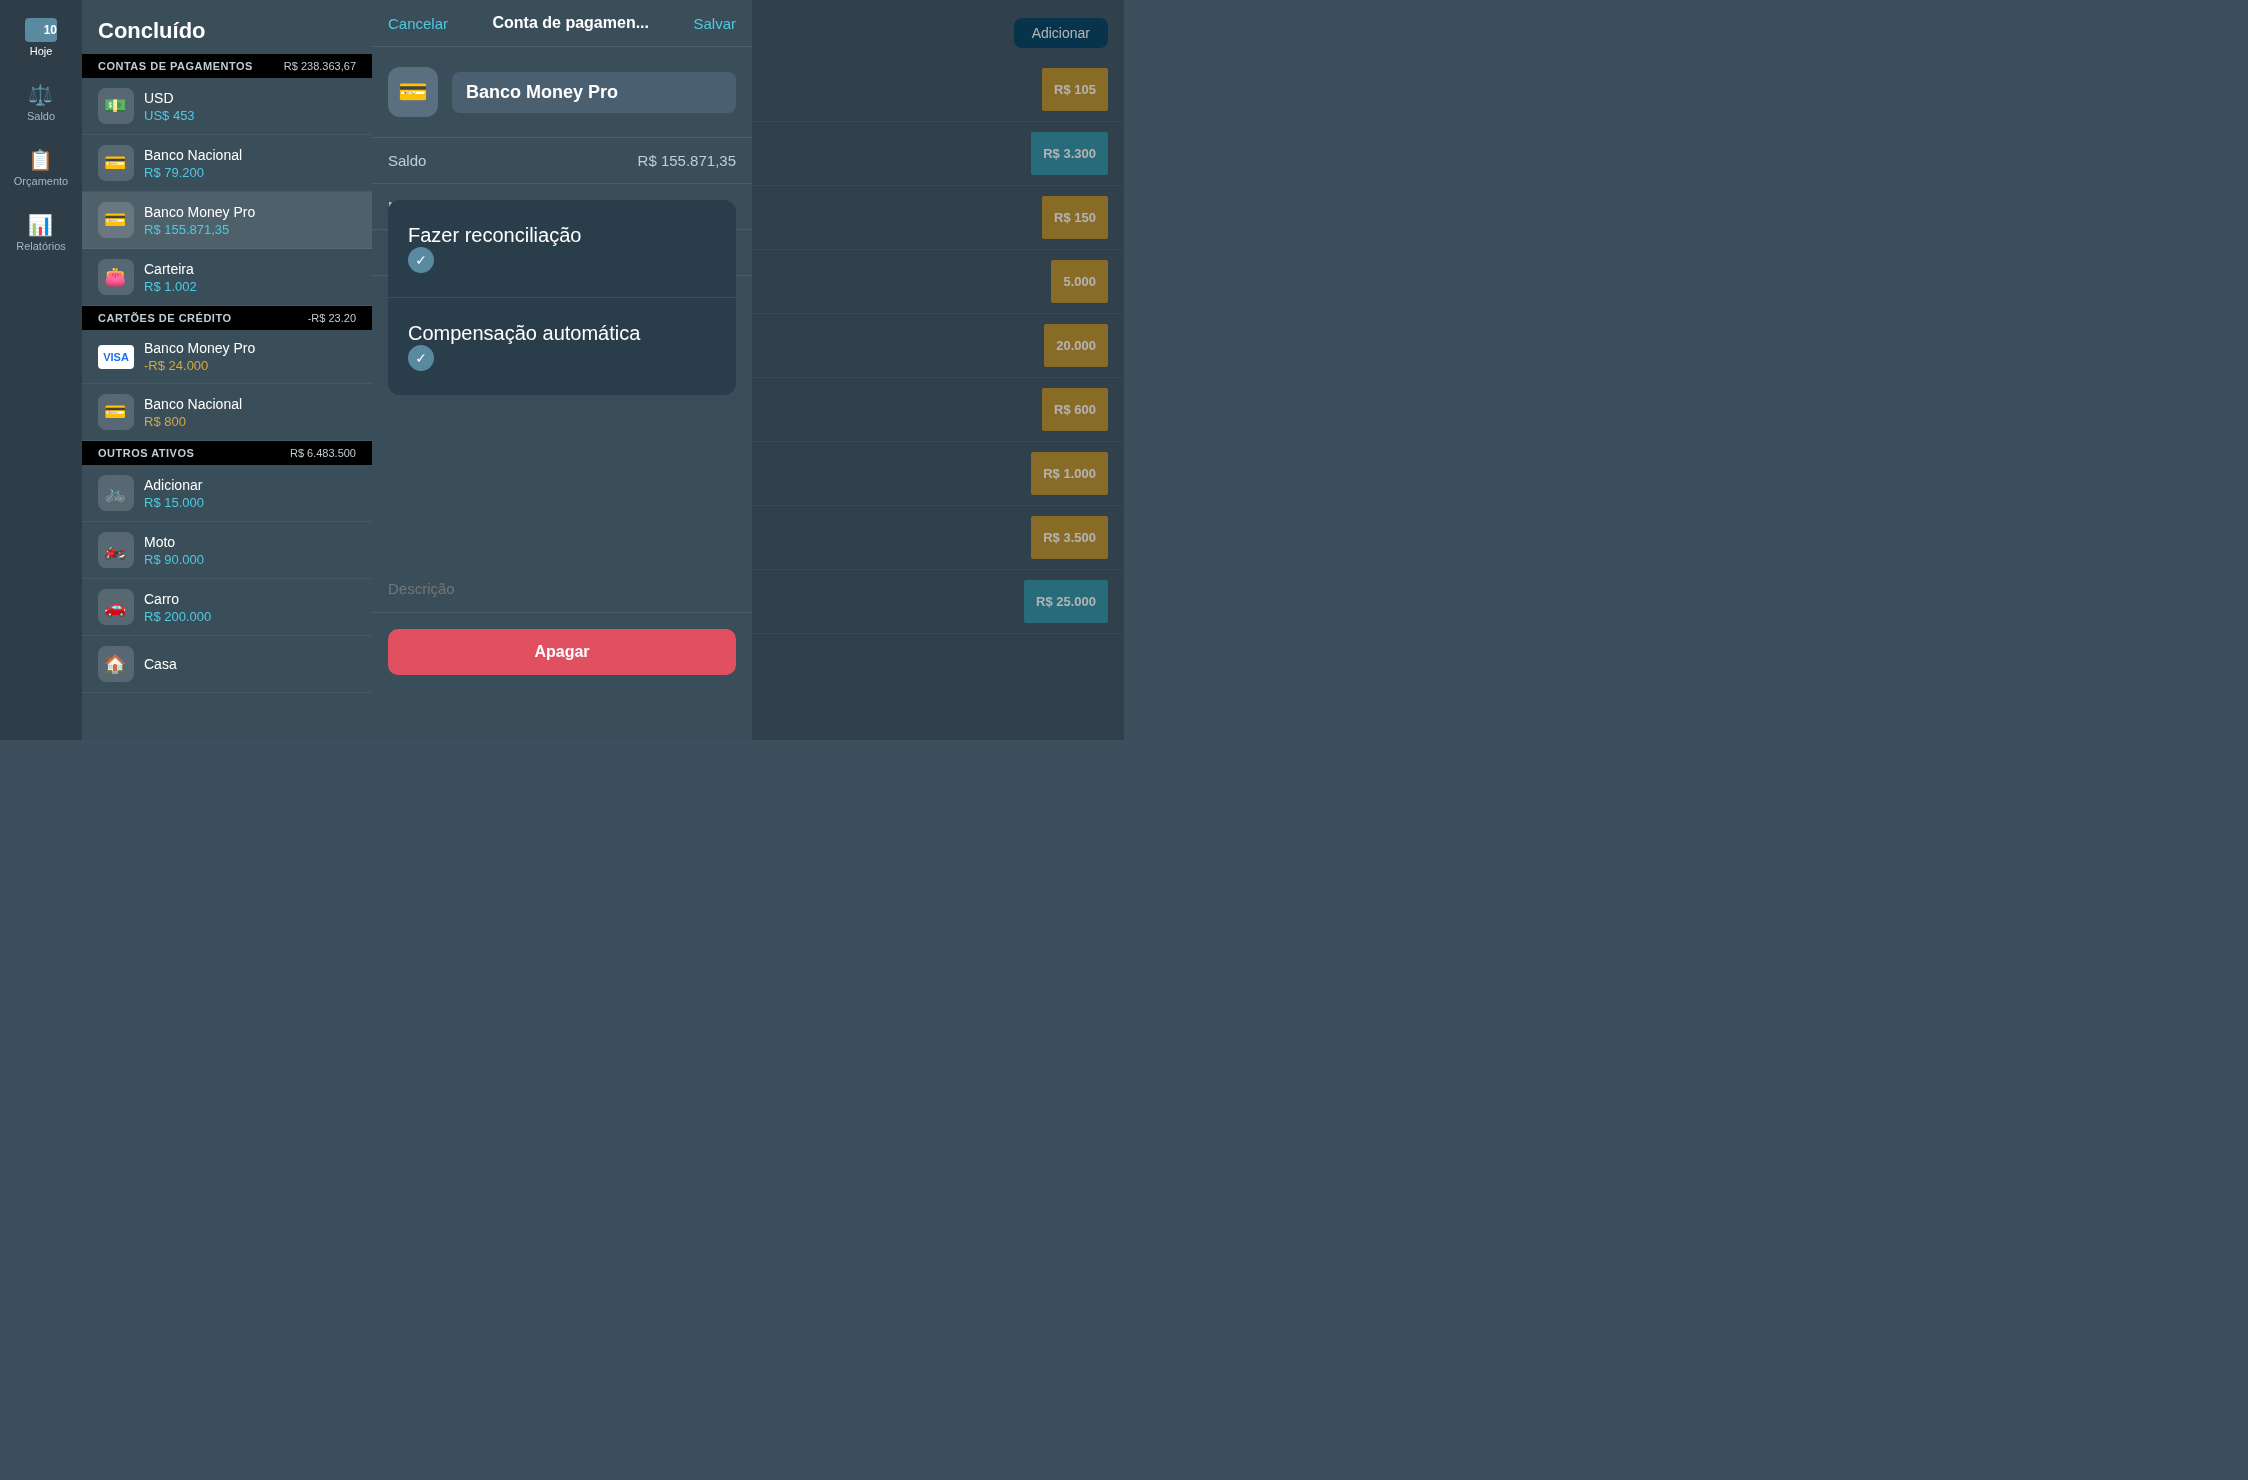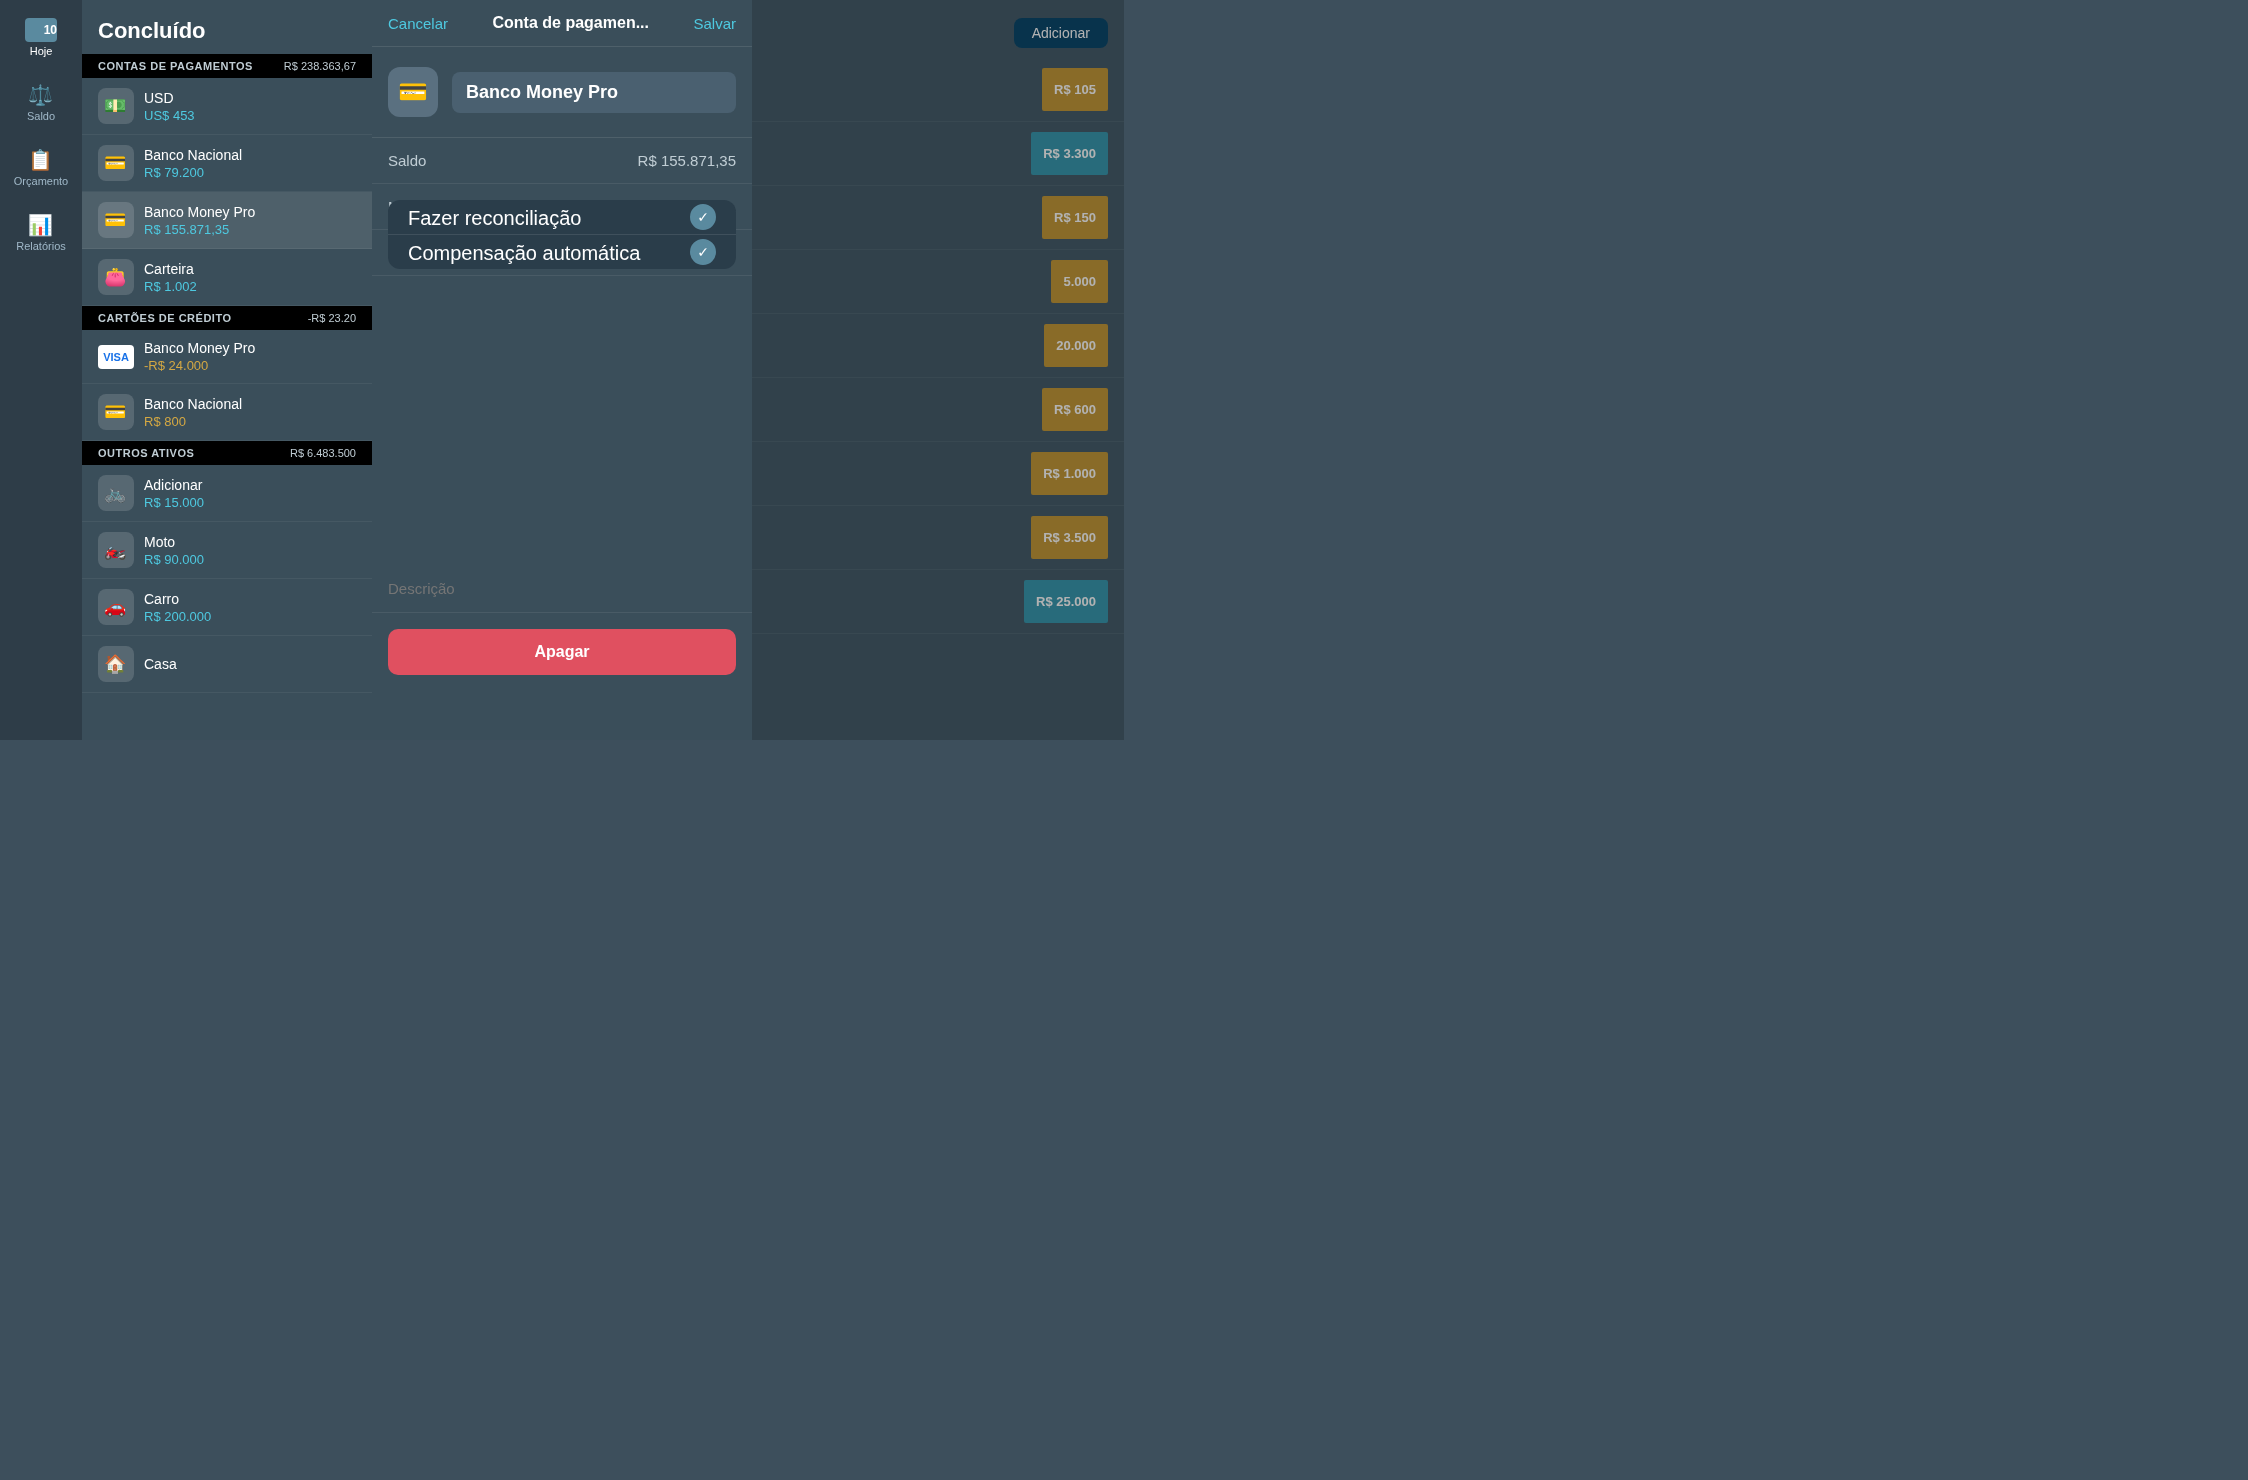--- a/index.html
+++ b/index.html
@@ -271,24 +271,25 @@
       right: 0;
       background: #2a3d4a;
       border-radius: 12px;
       margin: 0 16px;
       z-index: 30;
       overflow: hidden;
     }
     .action-item {
       display: flex;
       justify-content: space-between;
-      align-items: flex-end;
-      padding: 4px 20px;
+      align-items: flex-start;
+      padding: 24px 20px;
       border-bottom: 1px solid rgba(255,255,255,0.1);
       cursor: pointer;
+      flex-direction: column;
     }
     .action-item:last-child { border-bottom: none; }
     .action-label { color: white; font-size: 20px; font-weight: 400; }
     .action-check {
       width: 26px;
       height: 26px;
       border-radius: 50%;
       background: #3a5060;
       border: 2px solid #5a8a9f;
       display: flex;

